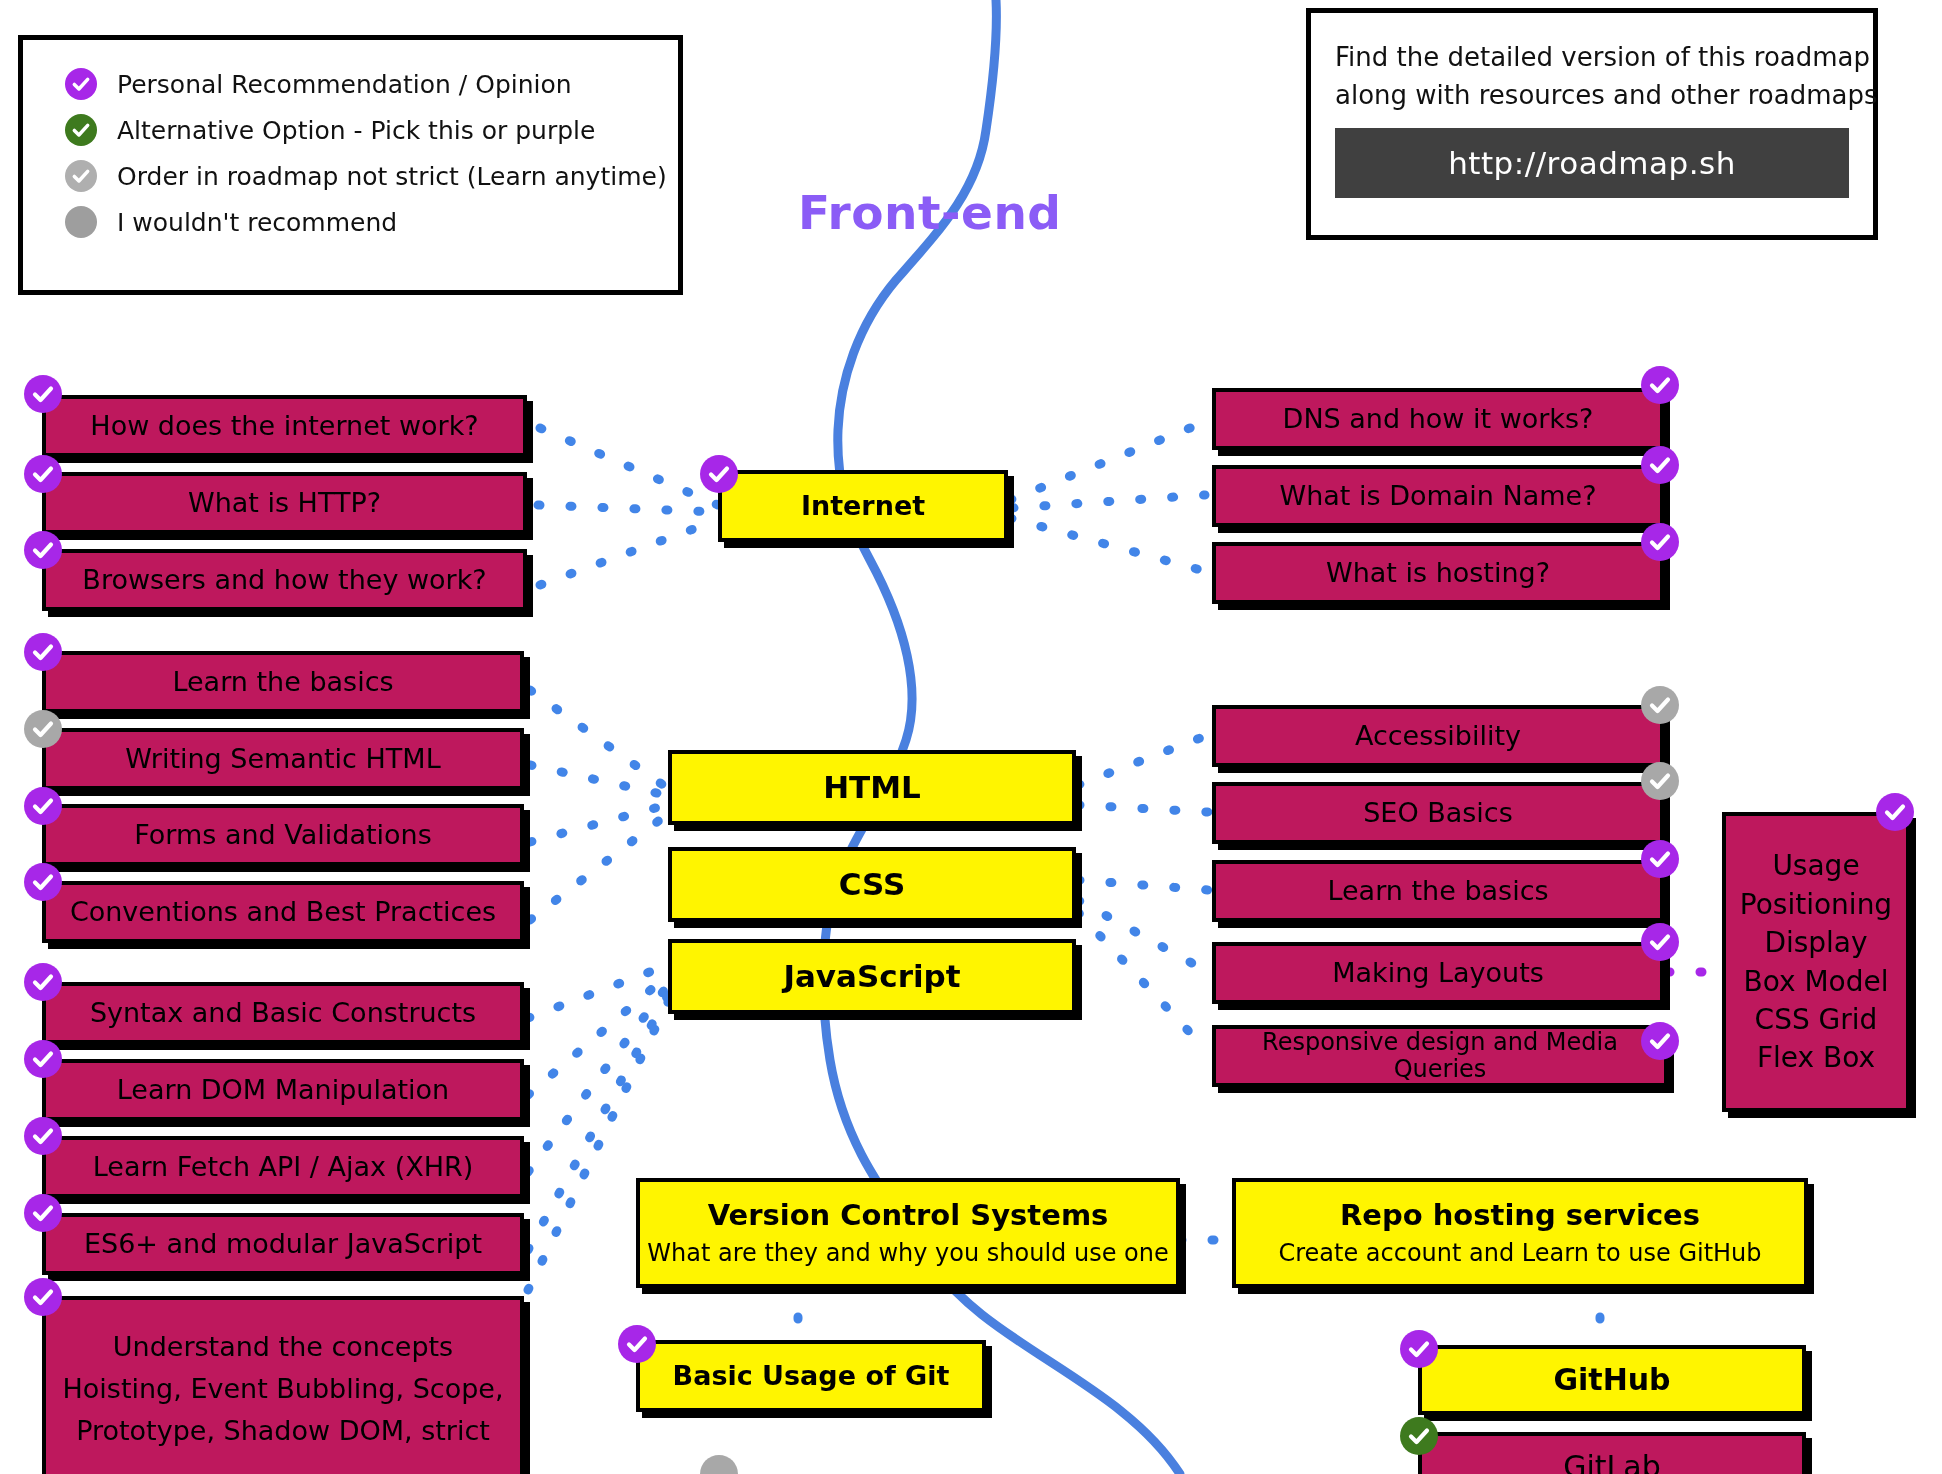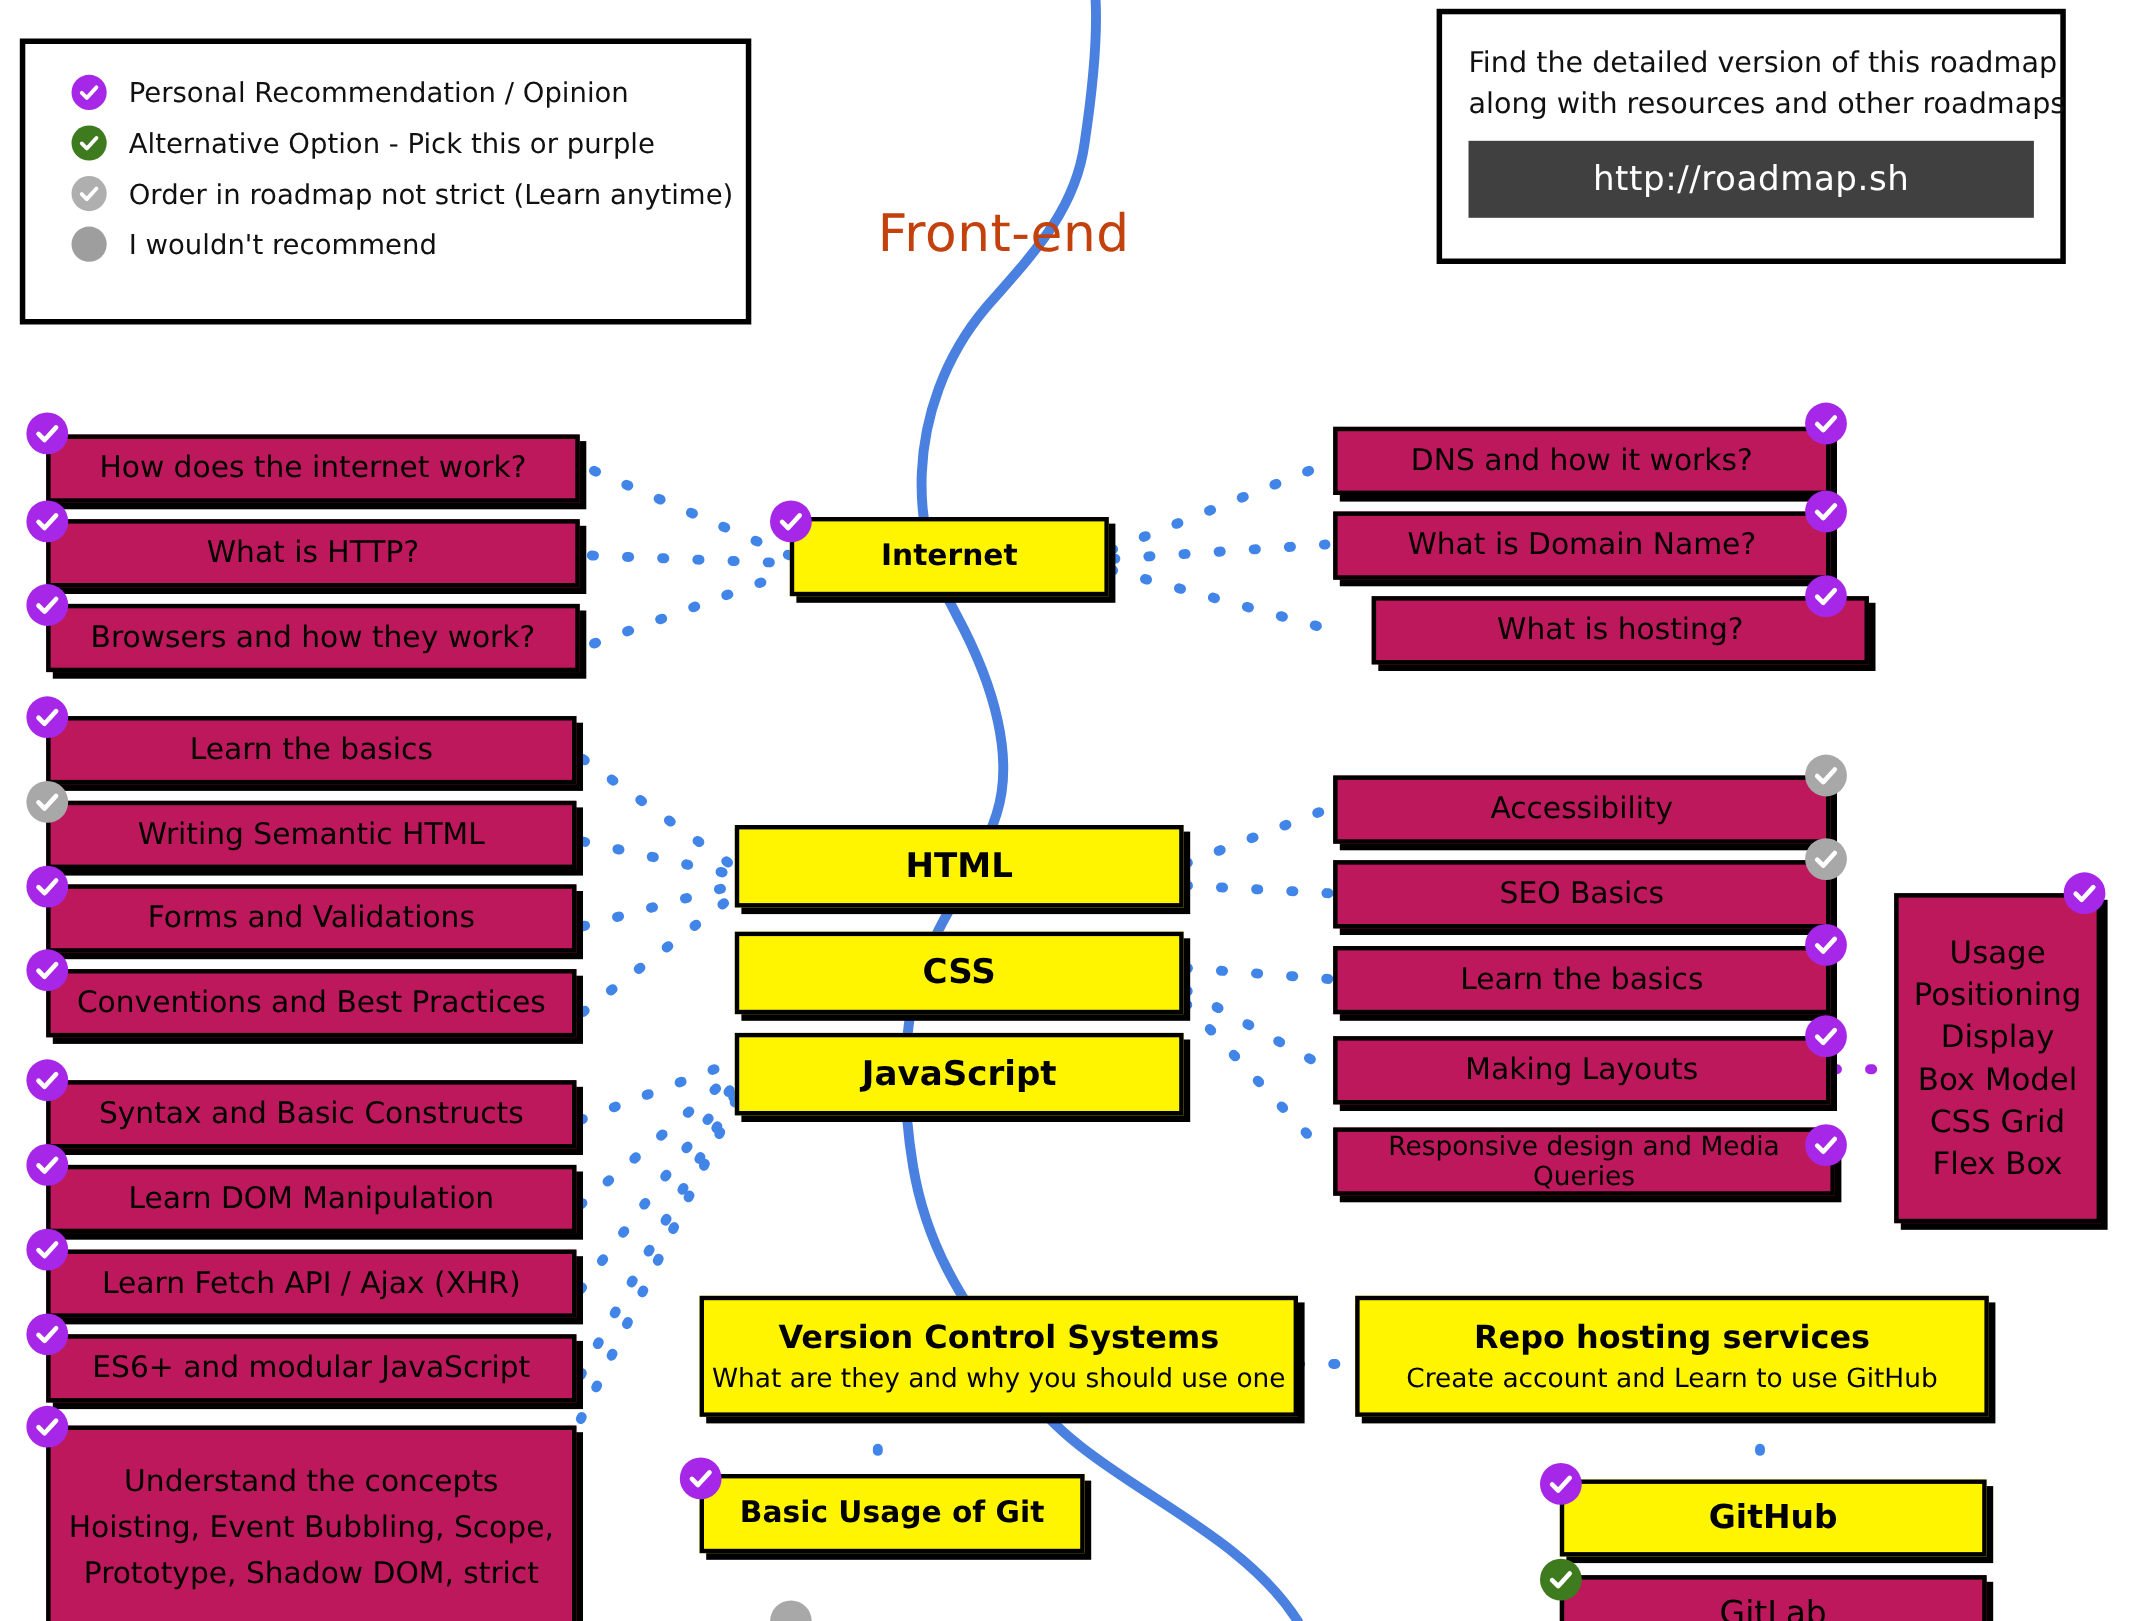--- a/index.html
+++ b/index.html
@@ -72,21 +72,21 @@
     color:#fff;
     font-size:31px;
     text-align:center;
     padding:17px 10px;
     letter-spacing:.5px;
   }
 
   
   .maintitle{
     position:absolute;
-    font-size:47px;font-weight:400;color:#c2410c;
+    font-size:47px;font-weight:700;color:#8b5cf6;
     letter-spacing:.5px;
     white-space:nowrap;
   }
 </style>
 </head>
 <body>
 
 <div id="canvas">
 
   <svg class="edges" viewBox="0 0 1942 1474">
@@ -268,21 +268,21 @@
 
   <div class="node peach" style="left:1212px;top:465px;width:452px;height:62px;font-size:27px;">
     <span>What is Domain Name?</span>
   </div>
   <div class="badge purple" style="left:1641px;top:446px;">
     <svg viewBox="0 0 24 24">
         <path d="M4 12.5 L9.5 18 L20 6.5" stroke="#fff" stroke-width="4.2" fill="none" stroke-linecap="round" stroke-linejoin="round"></path>
       </svg>
   </div>
 
-  <div class="node peach" style="left:1212px;top:542px;width:452px;height:62px;font-size:27px;margin-left:35px;">
+  <div class="node peach" style="left:1212px;top:542px;width:452px;height:62px;font-size:27px;">
     <span>What is hosting?</span>
   </div>
   <div class="badge purple" style="left:1641px;top:523px;">
     <svg viewBox="0 0 24 24">
         <path d="M4 12.5 L9.5 18 L20 6.5" stroke="#fff" stroke-width="4.2" fill="none" stroke-linecap="round" stroke-linejoin="round"></path>
       </svg>
   </div>
 
   <div class="node peach" style="left:42px;top:651px;width:482px;height:62px;font-size:27px;">
     <span>Learn the basics</span>

